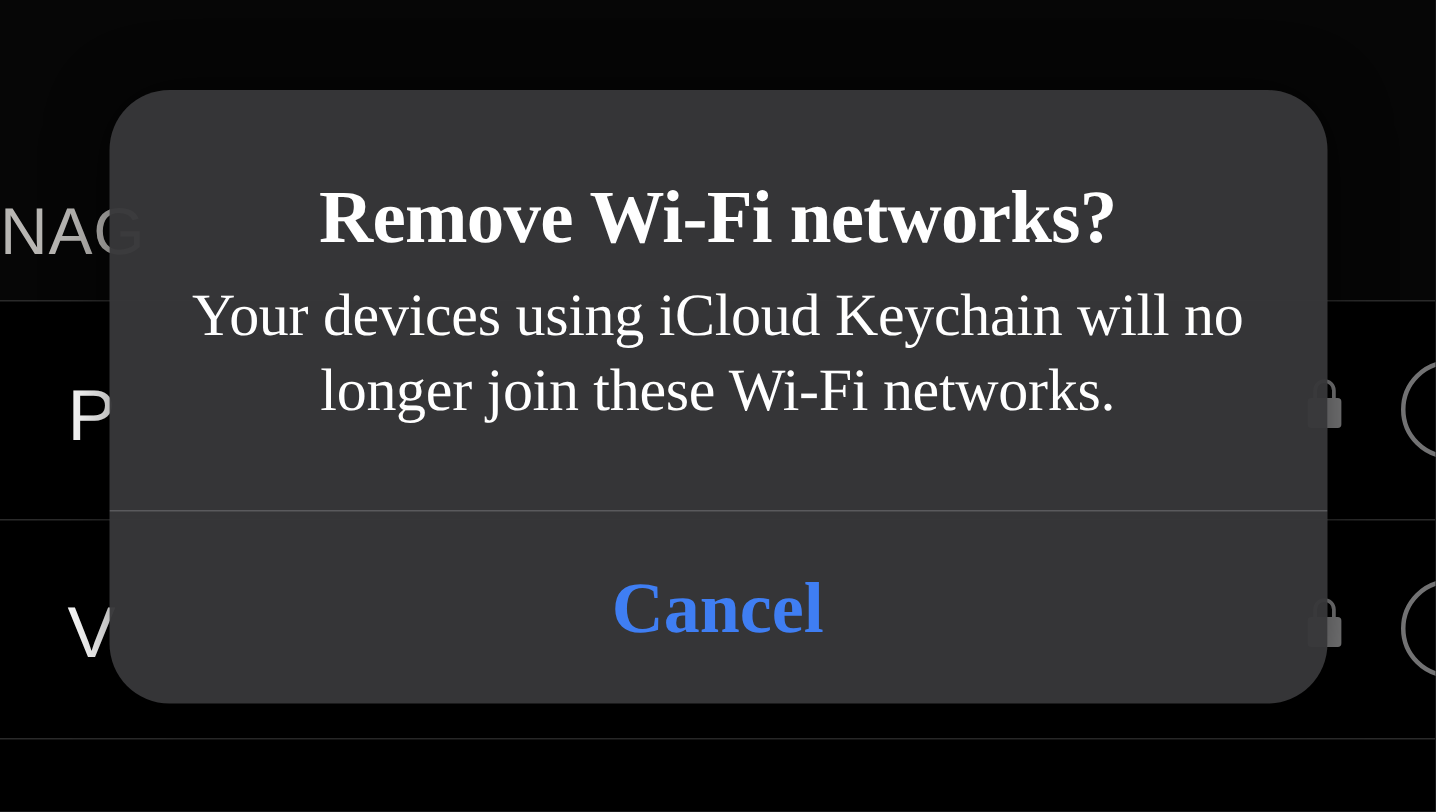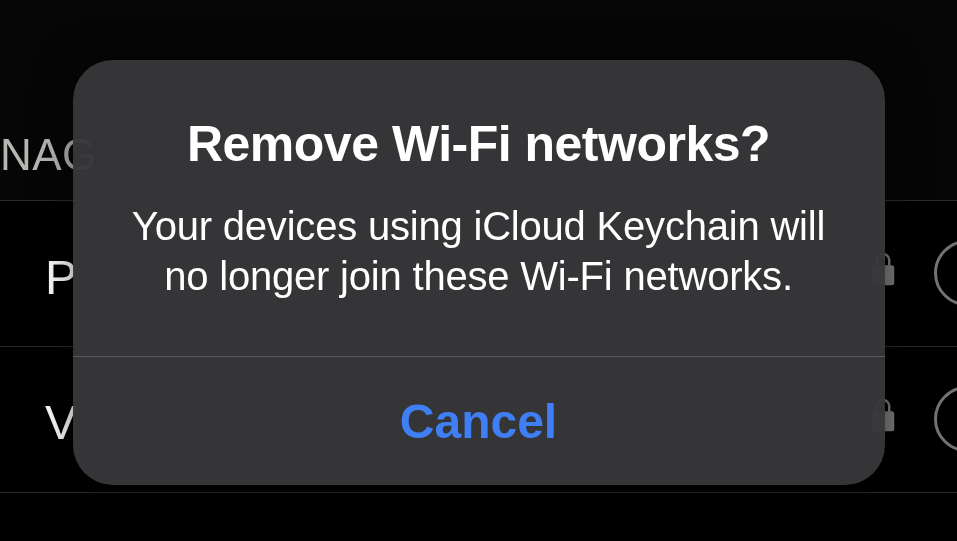--- a/index.html
+++ b/index.html
@@ -61,36 +61,37 @@
       justify-content: center;
       align-items: flex-start;
       padding-top: 60px;
     }
     .alert {
       width: 812px;
       background: rgba(55,55,57,0.97);
       border-radius: 40px;
       overflow: hidden;
       box-shadow: 0 0 40px rgba(0,0,0,0.5);
+      font-family: Liberation Serif, serif;
     }
     .alert-content {
       padding: 55px 40px 55px 40px;
       text-align: center;
     }
     .alert-title {
       color: #fff;
       font-size: 50px;
       font-weight: 600;
       letter-spacing: -0.5px;
     }
     .alert-message {
       color: #fff;
       font-size: 40px;
       font-weight: 400;
-      margin-top: 28px;
+      margin-top: 12px;
       line-height: 1.25;
       letter-spacing: -0.2px;
     }
     .alert-buttons {
       display: flex;
       border-top: 1px solid rgba(120,120,125,0.55);
     }
     .alert-btn {
       flex: 1;
       height: 128px;

